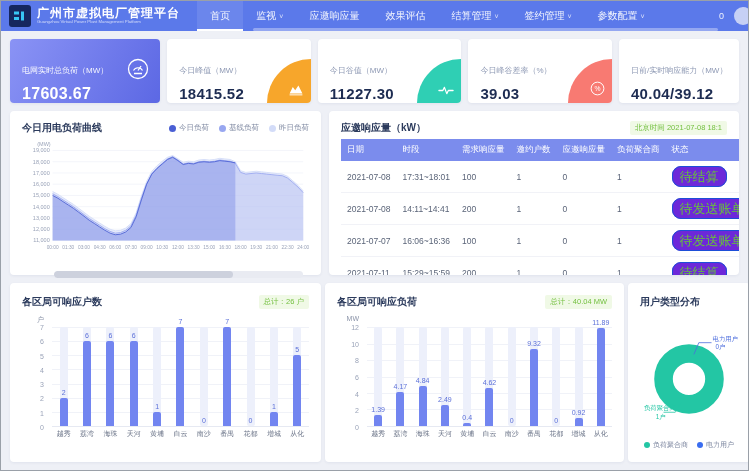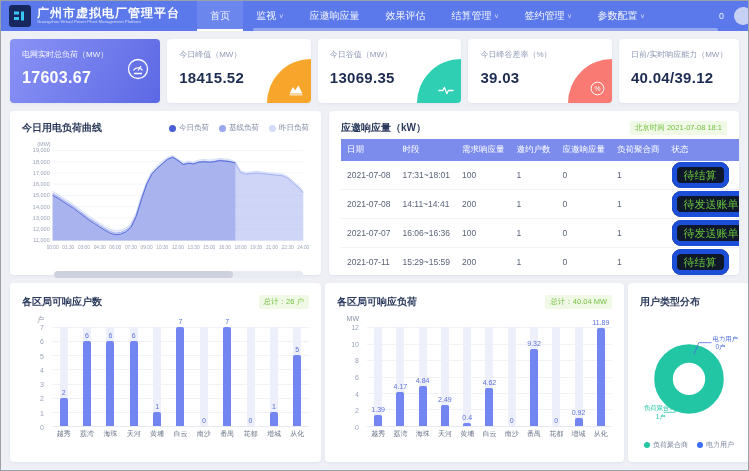--- a/index.html
+++ b/index.html
@@ -20,21 +20,21 @@
   .notif{color:rgba(255,255,255,.9);font-size:9px}
   .avatar{width:18px;height:18px;border-radius:50%;background:#c6d0f5;margin-right:-14px}
   .nav-strip{position:absolute;bottom:0;left:252px;right:30px;height:3px;background:rgba(255,255,255,.35);border-radius:2px}
 
   
   .content{flex:1;padding:8px 9px;display:flex;flex-direction:column;gap:8px;overflow:hidden}
   .card{background:#fff;border-radius:4px;box-shadow:0 1px 3px rgba(40,60,120,.07)}
 
   
   .kpi-row{display:flex;gap:7px;height:64px;flex:0 0 64px}
-  .kpi-card{flex:1.27;position:relative;padding:10px 12px;overflow:hidden}
+  .kpi-card{flex:1.27;position:relative;padding:26px 12px;overflow:hidden}
   .kpi-card.primary{flex:1.34;background:linear-gradient(118deg,#8a93f5 0%,#5c68e4 100%)}
   .kpi-card.last{flex:1.02}
   .kpi-label{font-size:8px;color:#8e99b4;margin-bottom:9px;white-space:nowrap}
   .primary .kpi-label{color:rgba(255,255,255,.92)}
   .kpi-value{font-size:15px;font-weight:bold;color:#1d2c52;letter-spacing:.3px}
   .primary .kpi-value{color:#fff;font-size:16px}
   .gauge-wrap{position:absolute;right:10px;top:50%;transform:translateY(-50%)}
   .corner{position:absolute;right:0;bottom:0;width:44px;height:44px;border-top-left-radius:100%;display:flex;align-items:flex-end;justify-content:flex-end;padding:0 7px 7px 0}
 
   
@@ -49,21 +49,21 @@
   .lg-item{display:flex;align-items:center;gap:3px;cursor:pointer}
   .lg-item .dot{width:7px;height:7px;border-radius:50%;display:inline-block}
   .load-svg{width:100%;display:block}
   .dz-slider{height:7px;margin:2px 6px 0 32px;background:#e9ebf2;border-radius:4px;position:relative;overflow:hidden}
   .dz-fill{position:absolute;left:0;top:0;bottom:0;width:72%;background:#cdd1dd;border-radius:4px}
 
   .table-card{flex:1;padding:10px 12px;overflow:hidden}
   table{width:100%;border-collapse:collapse;font-size:8.5px;table-layout:auto}
   thead th{background:#7b8ced;color:#fff;font-weight:normal;text-align:left;padding:5px 6px;white-space:nowrap}
   tbody td{padding:6.5px 6px;color:#5a6478;border-bottom:1px solid #f1f2f7;white-space:nowrap}
-  .status-pill{background:#0f172a;border:5px solid #1d4ed8;color:#67c23a;font-size:11px;padding:2px 7px;border-radius:9px}
+  .status-pill{background:#6d28d9;border:1px solid #1d4ed8;color:#67c23a;font-size:13px;padding:2px 7px;border-radius:9px}
   .view-link{color:#67c23a;cursor:pointer;text-decoration:none}
 
   
   .bot-row{display:flex;gap:4px;flex:1;min-height:0}
   .bar-card{flex:0 0 311px;width:311px;padding:12px 12px 8px;display:flex;flex-direction:column}
   .bar-card.mid{flex:0 0 299px;width:299px}
   .bar-chart{display:flex;flex:1;margin-top:14px}
   .y-col{width:30px;position:relative;height:100px;flex:0 0 30px}
   .y-unit{position:absolute;top:-12px;right:8px;font-size:7px;color:#8a93a8}
   .y-tick{position:absolute;right:8px;transform:translateY(-50%);font-size:7px;color:#9aa3b8}
@@ -137,21 +137,21 @@
         <div class="corner" style="background:#f7a62b">
           <svg viewBox="0 0 20 16" width="16" height="13">
             <path d="M2 13 L6 5 L9 9 L13 3 L18 13 Z" fill="#fff"></path>
             <line x1="2" y1="14.7" x2="18" y2="14.7" stroke="#fff" stroke-width="1.2"></line>
           </svg>
         </div>
       </div>
 
       <div class="card kpi-card">
         <div class="kpi-label">今日谷值（MW）</div>
-        <div class="kpi-value">13069.35</div>
+        <div class="kpi-value">11227.30</div>
         <div class="corner" style="background:#2fcfb4">
           <svg viewBox="0 0 20 14" width="16" height="11">
             <polyline points="1,7 6,7 8,3 11,11 13,7 19,7" fill="none" stroke="#fff" stroke-width="1.6" stroke-linejoin="round" stroke-linecap="round"></polyline>
           </svg>
         </div>
       </div>
 
       <div class="card kpi-card">
         <div class="kpi-label">今日峰谷差率（%）</div>
         <div class="kpi-value">39.03</div>

